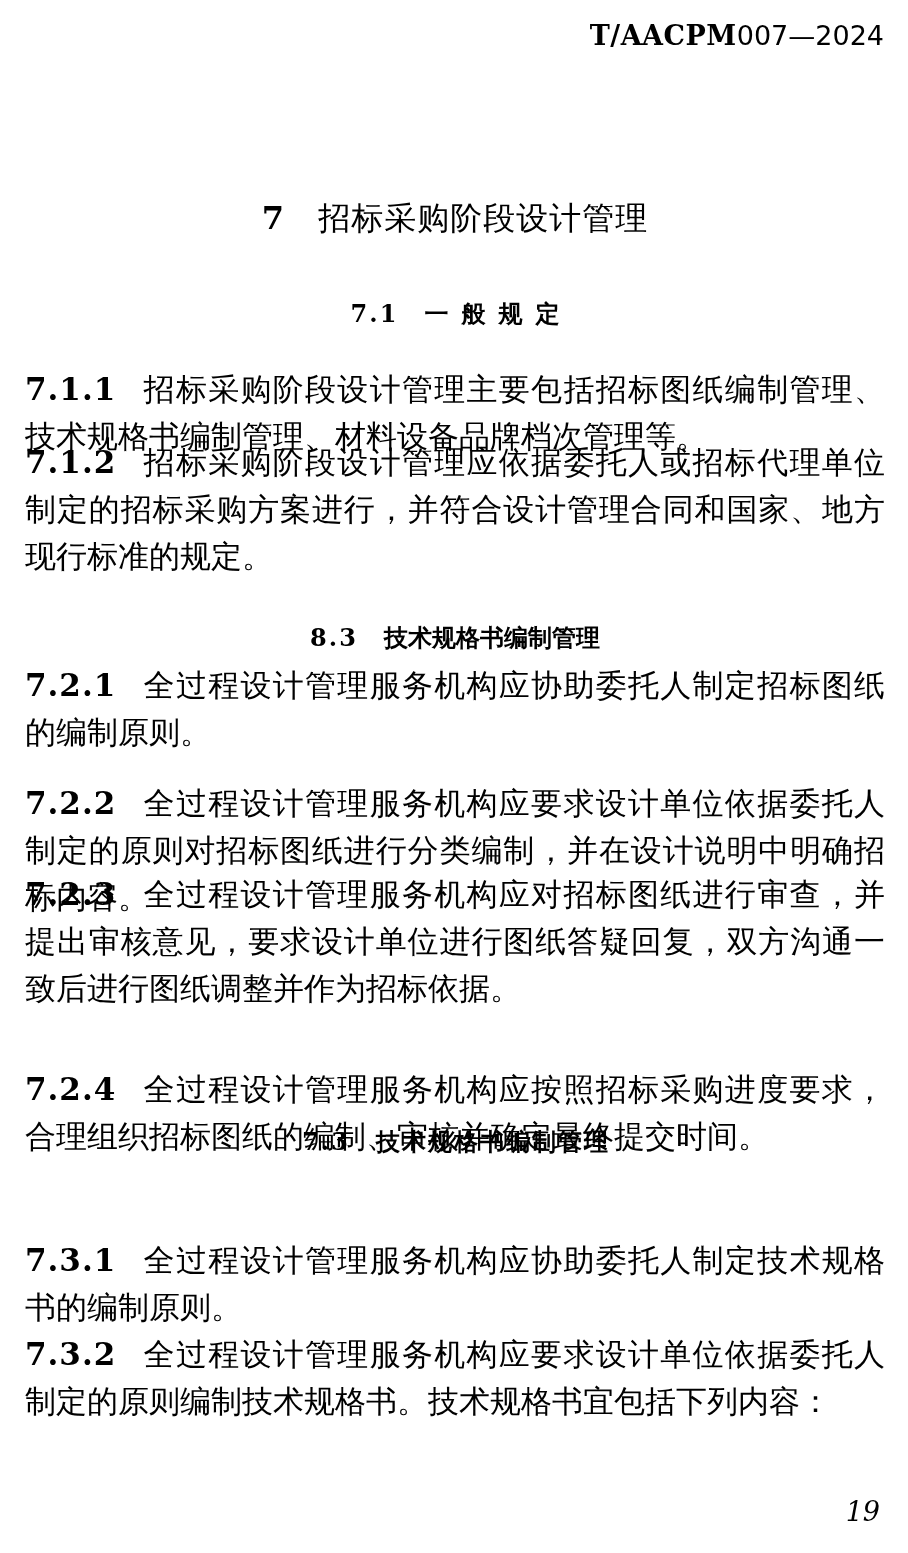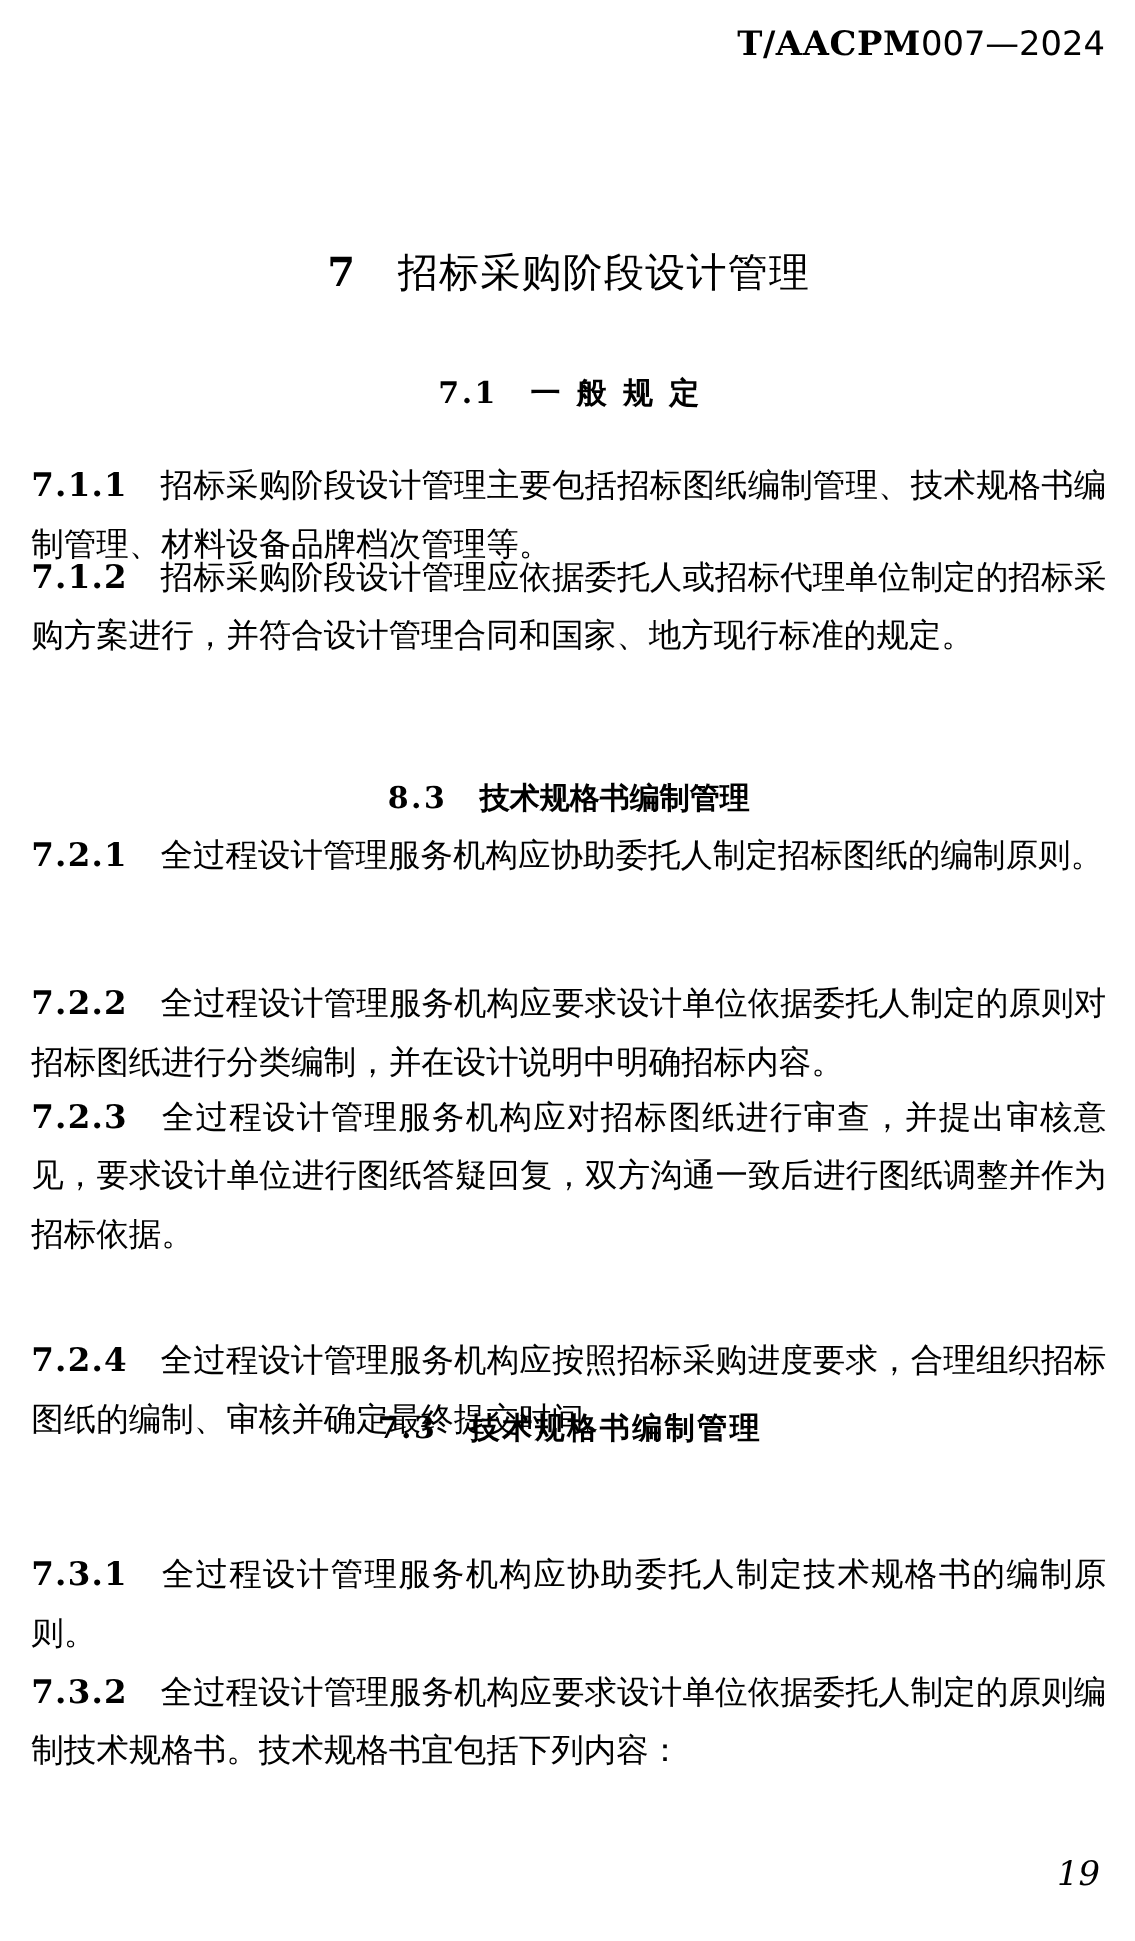--- a/index.html
+++ b/index.html
@@ -101,21 +101,21 @@
     margin-right: -13px;
   }
   .section-heading.semi .sh-text {
     letter-spacing: 2px;
     margin-right: -2px;
   }
 
   
   .clause {
     font-family: "DejaVu Serif", "Liberation Serif", serif;
-    font-size: 26px;
+    font-size: 31px;
     line-height: 47px;
     text-align: justify;
     text-justify: inter-character;
     word-break: break-all;
     margin: 0;
   }
   .clause .cl-num {
     font-weight: bold;
     letter-spacing: 1px;
     font-family: "DejaVu Serif", "Liberation Serif", serif;
@@ -140,21 +140,21 @@
   #cl-722-blk          { top: 780px; }
   #cl-723-blk          { top: 871px; }
   #cl-724-blk          { top: 1066px; }
   #sec-73-blk          { top: 1126px; }
   #cl-731-blk          { top: 1237px; }
   #cl-732-blk          { top: 1331px; }
 
   
   .folio {
     position: absolute;
-    bottom: 40px;
+    bottom: 28px;
     right: 28px;
     font-family: "DejaVu Serif", "Liberation Serif", serif;
     font-style: italic;
     font-size: 27px;
     line-height: 1;
   }
 </style>
 </head>
 <body>
 

